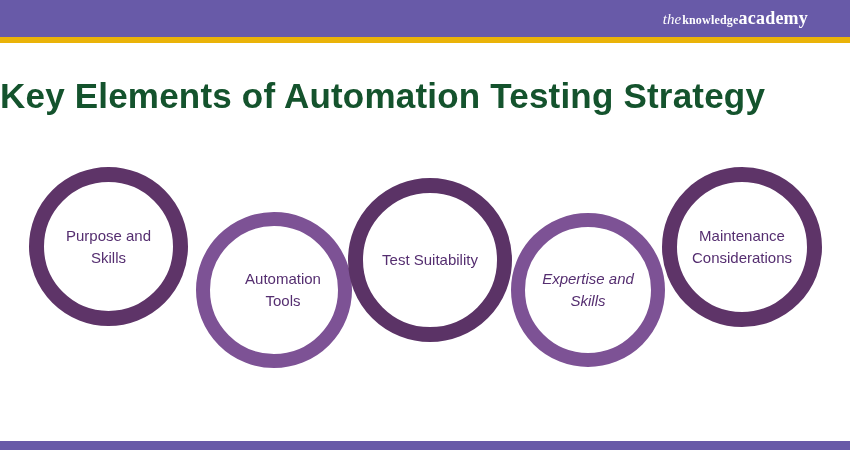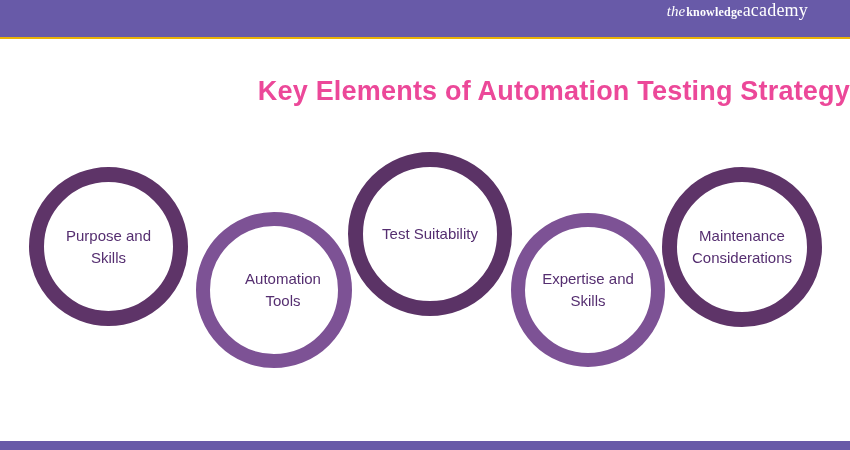--- a/index.html
+++ b/index.html
@@ -4,52 +4,52 @@
 <style>
   html,body { margin:0; padding:0; background:#ffffff; }
   .canvas {
     position:relative; width:850px; height:450px; overflow:hidden;
     background:#ffffff; font-family:"Liberation Sans", sans-serif;
   }
 
   
   .topbar {
     position:absolute; left:0; top:0; width:850px; height:37px;
-    background:#685aa8; border-bottom:2px solid #eab308;
-    display:flex; justify-content:flex-end;
+    background:#685aa8; border-bottom:6px solid #eab308;
+    display:flex; align-items:center; justify-content:flex-end;
   }
   .logo {
     margin-right:42px; color:#ffffff;
     font-family:"Liberation Serif", serif;
     display:flex; align-items:baseline; white-space:nowrap;
   }
   .logo-the { font-style:italic; font-weight:400; font-size:15px; margin-right:1px; }
   .logo-knowledge { font-weight:700; font-size:12px; letter-spacing:0.2px; }
-  .logo-academy { font-weight:400; font-size:18px; letter-spacing:0.2px; }
+  .logo-academy { font-weight:700; font-size:18px; letter-spacing:0.2px; }
 
   
   .title {
     position:absolute; left:0; top:76px; width:850px; margin:0;
-    text-align:right; font-size:27px; font-weight:bold;
-    color:#ec4899; letter-spacing:0.2px;
+    text-align:left; font-size:35px; font-weight:bold;
+    color:#14532d; letter-spacing:0.2px;
   }
 
   
   .circle {
     position:absolute; box-sizing:border-box; border-radius:50%;
     border-style:solid; background:#ffffff;
     display:flex; align-items:center; justify-content:center;
   }
   .circle .label {
     display:block; width:110px; text-align:center;
     font-size:15px; line-height:22px; color:#552e70; font-weight:normal;
   }
   .c1 { left:29px;  top:167px; width:159px; height:159px; border-width:15px; }
   .c2 { left:196px; top:212px; width:156px; height:156px; border-width:14px;justify-content:flex-end; }
-  .c3 { left:348px; top:152px; width:164px; height:164px; border-width:15px; }
+  .c3 { left:348px; top:178px; width:164px; height:164px; border-width:15px; }
   .c4 { left:511px; top:213px; width:154px; height:154px; border-width:14px; }
   .c5 { left:662px; top:167px; width:160px; height:160px; border-width:15px; }
 
   
   .bottombar {
     position:absolute; left:0; bottom:0; width:850px; height:9px;
     background:#685aa8;
   }
 </style>
 </head>
@@ -74,21 +74,21 @@
     </div>
 
     <div class="circle c2" style="border-color: rgb(125, 82, 149);">
       <span class="label">Automation Tools</span>
     </div>
 
     <div class="circle c3" style="border-color: rgb(91, 51, 102);">
       <span class="label">Test Suitability</span>
     </div>
 
-    <div class="circle c4" style="border-color: rgb(125, 82, 149);">
+    <div class="circle c4" style="border-color: rgb(125, 82, 149); font-style: italic;">
       <span class="label">Expertise and Skills</span>
     </div>
 
     <div class="circle c5" style="border-color: rgb(94, 52, 104);">
       <span class="label">Maintenance Considerations</span>
     </div>
 
   </div>
 
   <footer class="bottombar" style="background-color: rgb(104, 90, 168);"></footer>

